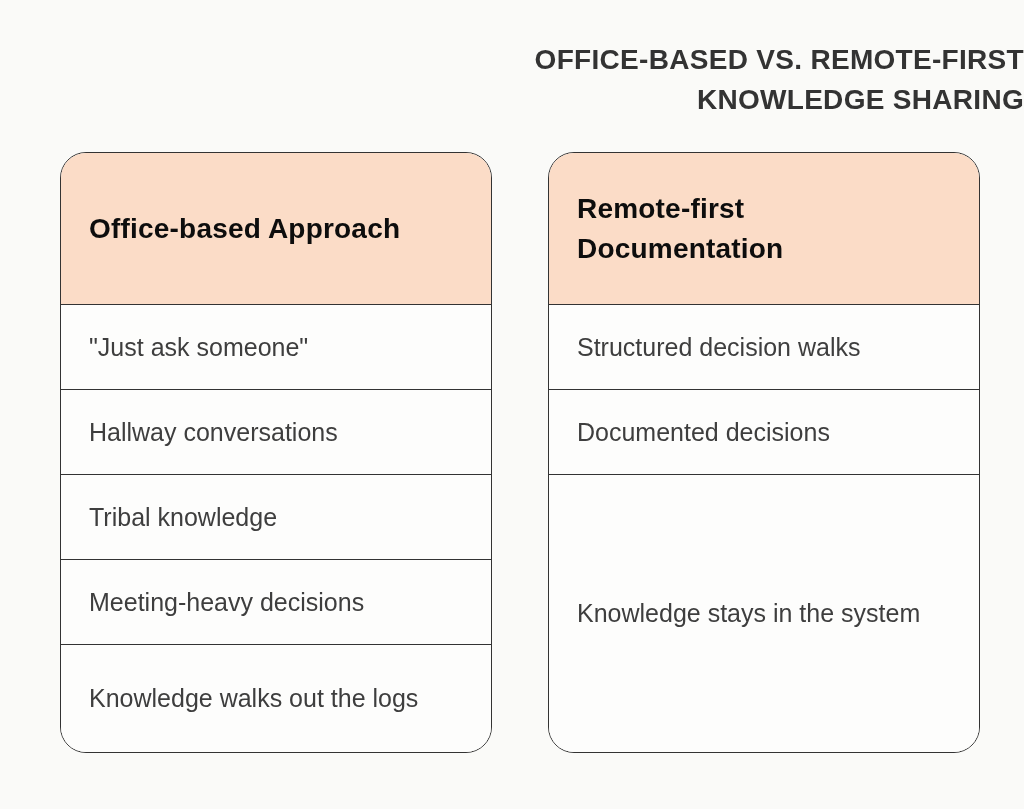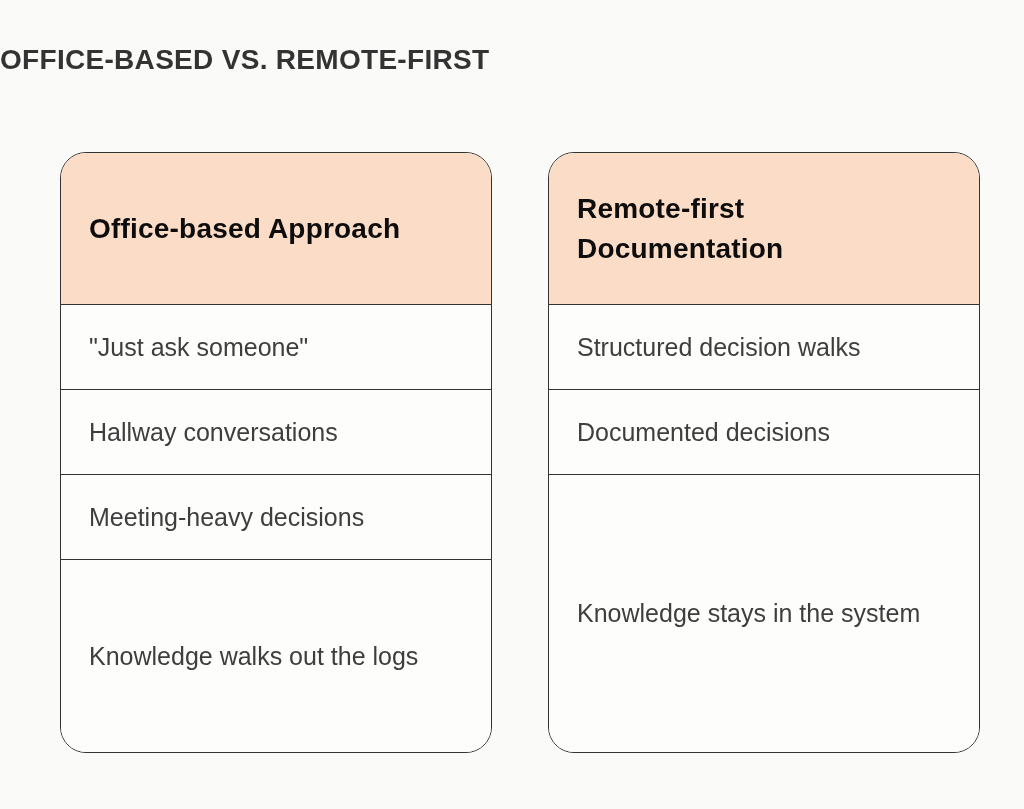--- a/index.html
+++ b/index.html
@@ -22,21 +22,21 @@
     position: relative;
     width: 1024px;
     height: 809px;
     background: var(--bg);
   }
   .page-title {
     position: absolute;
     top: 40px;
     left: 0;
     width: 100%;
-    text-align: left;
+    text-align: right;
     color: var(--title-text);
     font-size: 28px;
     font-weight: bold;
     line-height: 40px;
     letter-spacing: 0.3px;
   }
   .cards-row {
     position: absolute;
     top: 152px;
     left: 16px;
@@ -89,31 +89,35 @@
   }
   .card-row span { display: block; }
 </style>
 </head>
 <body>
 
 <div class="canvas">
 
   <div class="page-title">
     <div>OFFICE-BASED VS. REMOTE-FIRST</div>
+    <div>KNOWLEDGE SHARING</div>
   </div>
 
   <div class="cards-row">
 
     <div class="card">
       <div class="card-header">Office-based Approach</div>
       <div class="card-row">
         <span>"Just ask someone"</span>
       </div>
       <div class="card-row">
         <span>Hallway conversations</span>
+      </div>
+      <div class="card-row">
+        <span>Tribal knowledge</span>
       </div>
       <div class="card-row">
         <span>Meeting-heavy decisions</span>
       </div>
       <div class="card-row">
         <span>Knowledge walks out the logs</span>
       </div>
     </div>
 
     <div class="card">

